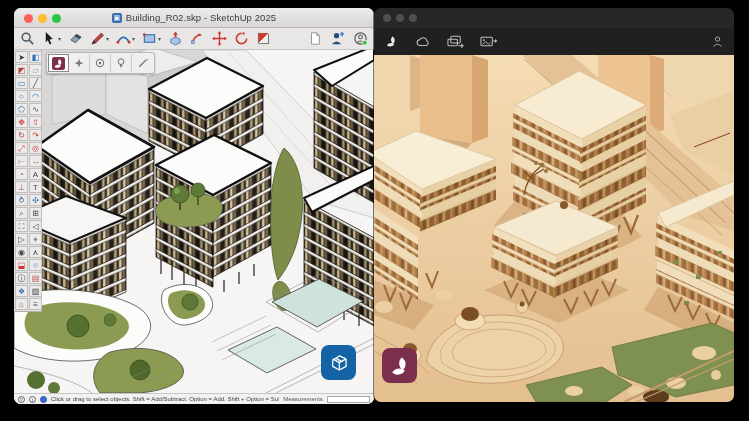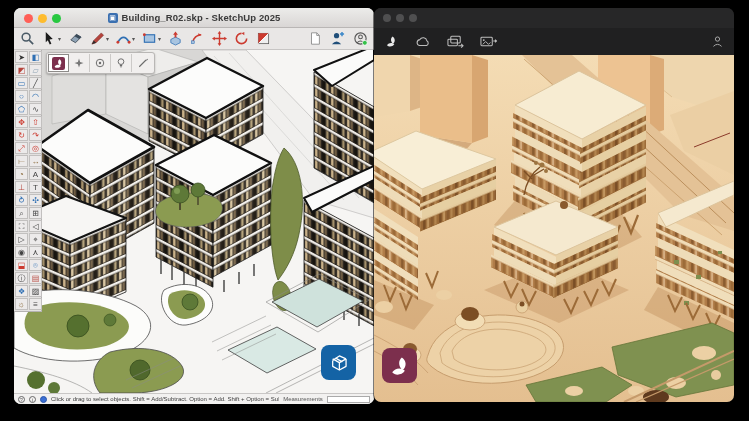--- a/index.html
+++ b/index.html
@@ -7,21 +7,21 @@
   body{font-family:"Liberation Sans",sans-serif;}
   #stage{position:relative;width:749px;height:421px;background:#000;overflow:hidden;}
 
   
   #skp-window{position:absolute;left:14px;top:8px;width:360px;height:396px;border-radius:7px;overflow:hidden;background:#fff;box-shadow:0 0 0 1px rgba(0,0,0,.4);}
   .skp-titlebar{position:relative;height:20px;background:linear-gradient(#ececea,#d9d6d5);border-bottom:1px solid #b9b6b5;display:flex;align-items:center;justify-content:center;}
   .traffic{position:absolute;left:10px;top:5.5px;display:flex;gap:5px;}
   .traffic i{width:9px;height:9px;border-radius:50%;display:block;}
   .title-wrap{display:flex;align-items:center;gap:4px;}
   .doc-ico{width:10px;height:10px;border-radius:2px;background:#3a6fb0;color:#fff;font-size:7px;line-height:10px;text-align:center;}
-  .skp-title{font-size:9.5px;font-weight:bold;color:#3a3a3a;letter-spacing:.1px;}
+  .skp-title{font-size:9.5px;font-weight:normal;color:#3a3a3a;letter-spacing:.1px;}
 
   .skp-toolbar{height:22px;background:#e9e7e6;border-bottom:1px solid #c7c5c4;display:flex;align-items:center;padding:0 6px;gap:7px;}
   .tb-ico{display:flex;align-items:center;flex:0 0 auto;}
   .caret{font-size:6px;color:#555;margin-left:1px;}
   .tb-right{margin-left:auto;display:flex;gap:8px;align-items:center;}
 
   .skp-viewport{position:relative;height:343px;background:#f6f5f3;overflow:hidden;}
 
   
   #tool-palette{position:absolute;left:0;top:0;width:28px;background:#e3e1e0;border-right:1px solid #b5b3b2;border-bottom:1px solid #b5b3b2;display:grid;grid-template-columns:13px 13px;gap:1px;padding:1px;z-index:4;}

